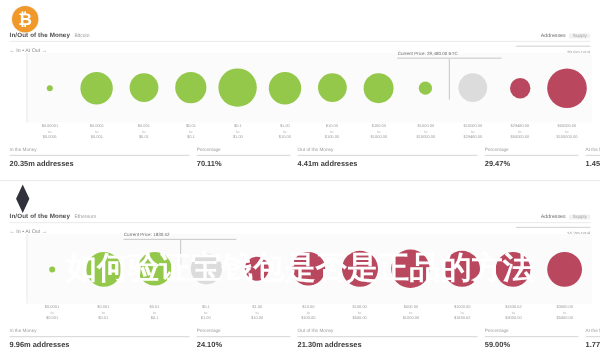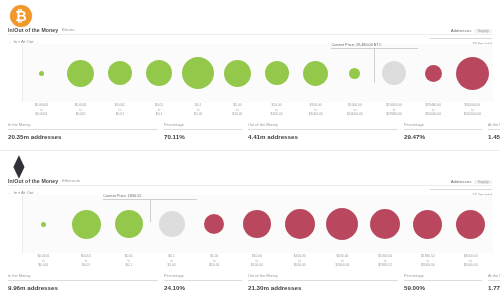--- a/index.html
+++ b/index.html
@@ -299,20 +299,21 @@
             <div class="bubble" style="width:29px;height:29px;background:#b9485e;"></div>
           </div>
           <div class="bcell" style="left:449.27272727272725px;width:42.72727272727273px;">
             <div class="bubble" style="width:29px;height:29px;background:#b9485e;"></div>
           </div>
         </div>
         <div class="callout" style="left:103.18181818181819px;top:-1px;width:94px;">
           <div class="ctxt">Current Price: 1830.52</div>
           <div class="cline" style="height:22px;"></div>
         </div>
+        <div class="cjk" style="top:29px;">如何验证宝钱包是否是正品的方法</div>
         <div class="ticks">
           <div class="tick" style="left:22px;width:42.72727272727273px;">
             <div>$0.0001</div>
             <div class="tdim">to</div>
             <div>$0.001</div>
           </div>
           <div class="tick" style="left:64.72727272727272px;width:42.72727272727273px;">
             <div>$0.001</div>
             <div class="tdim">to</div>
             <div>$0.01</div>

